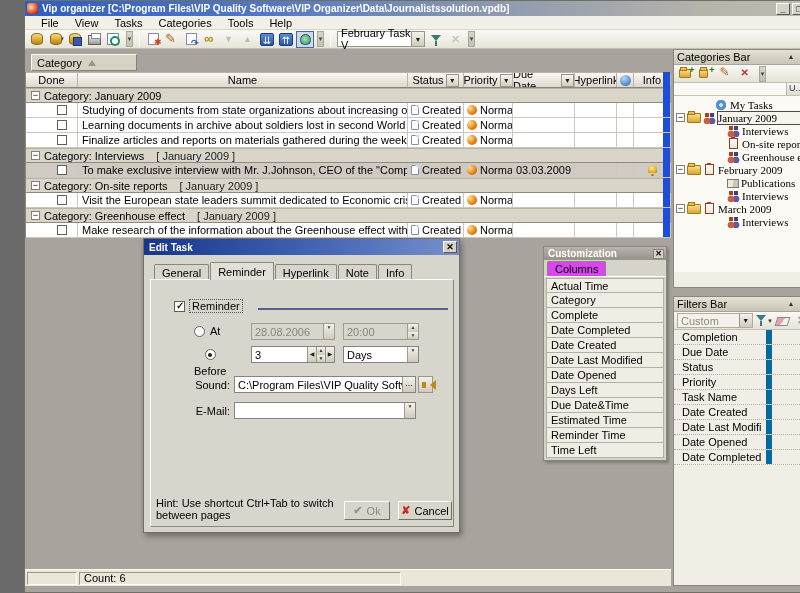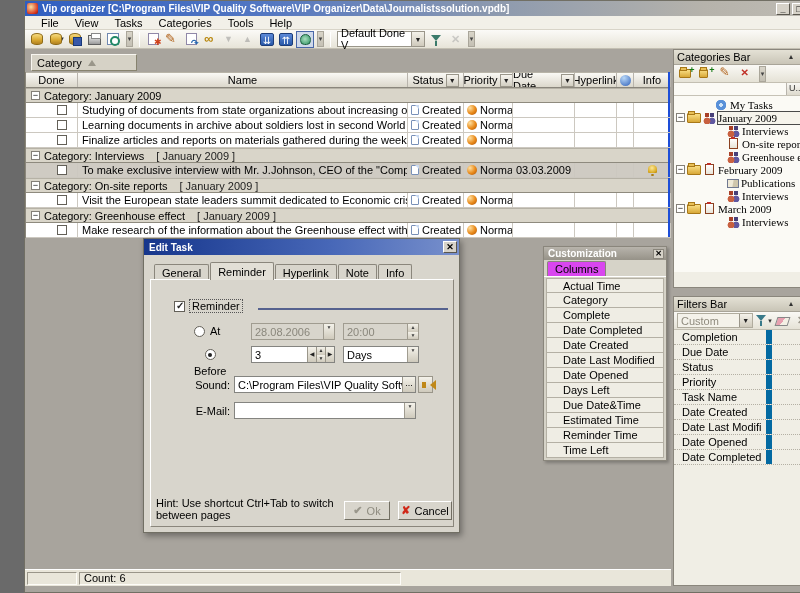--- a/index.html
+++ b/index.html
@@ -57,21 +57,21 @@
   .viewcombo{display:flex;align-items:center;height:16px;background:#fff;border:1px solid #9a968a;margin:0 2px;padding-left:3px;width:88px;}
   .viewcombo .cbarrow{margin-left:auto;}
   .cbarrow{width:13px;height:100%;background:linear-gradient(#f4f2ea,#cfcabc);border-left:1px solid #9a968a;display:flex;align-items:center;justify-content:center;font-size:7px;color:#222;flex:none;}
 
   
   .workspace{position:absolute;left:0;top:48px;width:646px;height:520px;background:#a8a49d;}
   .groupband{position:absolute;left:0;top:0;width:646px;height:23px;}
   .groupbtn{position:absolute;left:6px;top:5px;width:106px;height:17px;background:#d6d2c6;
     border:1px solid;border-color:#f8f6f0 #87836f #87836f #f8f6f0;display:flex;align-items:center;padding:0 5px;gap:6px;}
   .sortasc{width:0;height:0;border-left:4px solid transparent;border-right:4px solid transparent;border-bottom:6px solid #9a968a;}
-  .grid{position:absolute;left:0;top:23px;width:645px;border-left:1px solid #8a867c;border-right:2px solid #1d4ed8;background:#fff;}
+  .grid{position:absolute;left:0;top:23px;width:645px;border-left:1px solid #8a867c;border-right:7px solid #1d4ed8;background:#fff;}
   .ghead{display:grid;grid-template-columns:52px 330px 56px 49px 62px 42px 17px 37px;height:16px;
     background:linear-gradient(#faf9f5,#dbd7cb);border-bottom:1px solid #8a867c;border-top:1px solid #b8b4a8;}
   .ghead>div{border-right:1px solid #b8b4ac;display:flex;align-items:center;justify-content:center;gap:2px;overflow:hidden;}
   .hdrop{width:13px;height:13px;background:linear-gradient(#f6f4ee,#d2cec2);border:1px solid #9a968a;font-size:7px;line-height:11px;text-align:center;color:#222;flex:none;}
   .infoico{width:11px;height:11px;border-radius:50%;background:radial-gradient(circle at 4px 3px,#b8d8f8,#3060b8);}
   .trow{height:15px;position:relative;text-align:right;}
   .trow .gwrap{display:none;}
   .trow.group .gwrap{display:flex;align-items:center;height:100%;background:#d9d5c9;border-top:1px solid #b6b2a6;border-bottom:1px solid #8e8a7e;padding-left:5px;gap:4px;}
   .trow .cells{display:grid;grid-template-columns:52px 330px 56px 49px 62px 42px 17px 37px;height:100%;background:#fff;}
   .trow.selected .cells{background:#cfcbc3;}
@@ -149,21 +149,21 @@
   .frow .fval{flex:1;height:100%;}
   .frow .fdrop{width:14px;height:13px;margin-right:1px;background:linear-gradient(#f6f4ee,#d2cec2);border:1px solid #9a968a;font-size:7px;line-height:11px;text-align:center;}
 
   
   .custom{position:absolute;left:518px;top:245px;width:124px;height:215px;background:#d6d3c8;border:1px solid #8a867c;box-shadow:2px 2px 3px rgba(0,0,0,.25);}
   .chead{height:13px;background:linear-gradient(#b8b4ac,#969288);display:flex;align-items:center;padding:0 2px 0 4px;color:#fff;font-weight:bold;font-size:10px;}
   .cx{margin-left:auto;width:11px;height:10px;background:#d6d2c8;border:1px solid #8a867c;color:#000;font-size:8px;line-height:8px;text-align:center;font-weight:bold;}
   .ctabrow{height:17px;border-bottom:1px solid #fff;display:flex;align-items:flex-end;padding-left:3px;background:#d6d3c8;}
   .ctab{height:15px;padding:0 7px;background:#d946ef;border:1px solid #8a867c;border-bottom:none;border-radius:2px 2px 0 0;line-height:15px;}
   .clist{padding:1px 2px;}
-  .citem{height:15px;line-height:14px;background:#efede4;border:1px solid #b4b0a4;border-top:none;padding-left:16px;}
+  .citem{height:15px;line-height:14px;background:#efede4;border:1px solid #b4b0a4;border-top:none;padding-left:4px;}
   .citem:first-child{border-top:1px solid #b4b0a4;}
 
   
   .dialog{position:absolute;left:118px;top:237px;width:317px;height:295px;background:#d8d5cc;
     border:1px solid #716f64;box-shadow:2px 3px 6px rgba(0,0,0,.35);}
   .dtitle{height:16px;background:linear-gradient(to right,#16368c,#4868b8 60%,#7890cc);display:flex;align-items:center;color:#fff;font-weight:bold;font-size:10px;padding:0 2px 0 5px;}
   .dclose{margin-left:auto;width:14px;height:12px;background:#d6d2c8;border:1px solid;border-color:#fff #5a574e #5a574e #fff;font-size:9px;line-height:10px;text-align:center;color:#000;font-weight:bold;}
   .dtabs{position:absolute;left:10px;top:23px;display:flex;align-items:flex-end;height:18px;}
   .dtab{height:16px;line-height:16px;padding:0 7px;border:1px solid #8a867c;border-bottom:none;background:#d8d5cc;border-radius:2px 2px 0 0;margin-right:1px;}
   .dtab.active{height:18px;line-height:18px;background:#e2dfd6;position:relative;z-index:2;}
@@ -268,21 +268,21 @@
         <span class="tbtn">
           <span class="ico collapse-all"></span>
         </span>
         <span class="tbtn active">
           <span class="ico reminder"></span>
         </span>
     </span>
     <span class="tgrip">▾</span>
     <span class="tsep"></span>
     <span class="viewcombo">
-        <span>Default Done V</span>
+        <span>February Task V</span>
         <span class="cbarrow">▼</span>
       </span>
     <span style="display:flex;gap:1px;">
       <span class="tbtn">
           <span class="ico filter-apply"></span>
         </span>
         <span class="tbtn disabled">
           <span class="ico filter-clear"></span>
         </span>
     </span>

